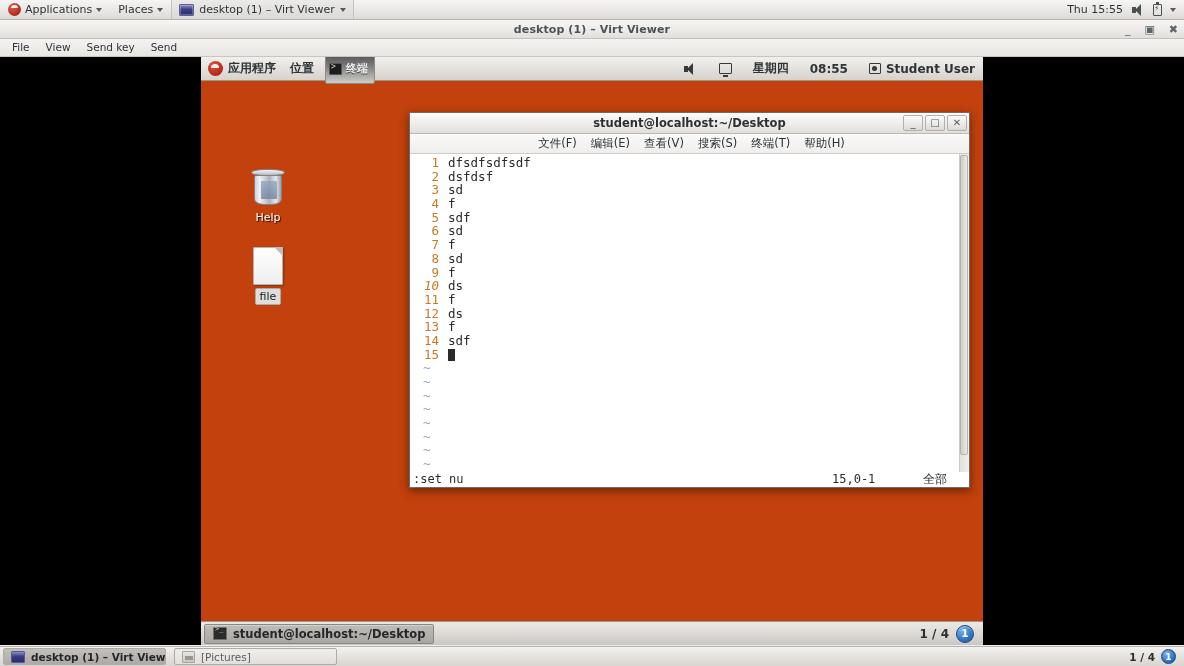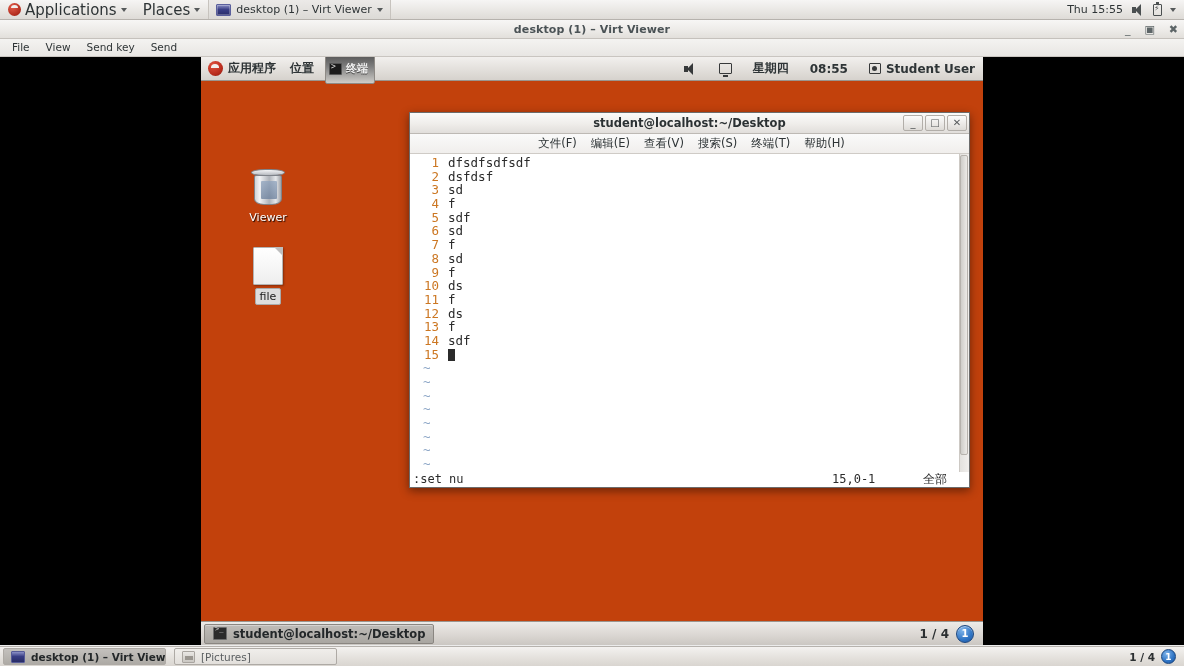--- a/index.html
+++ b/index.html
@@ -22,21 +22,21 @@
     position: absolute; left: 0; top: 0;
     width: 1184px; height: 20px;
     background: linear-gradient(to bottom, #f6f5f4 0%, #e9e7e4 55%, #dedbd7 100%);
     border-bottom: 1px solid #b6b2ad;
     display: flex; align-items: center;
     font-size: 11px; color: #2e3436;
   }
   .host-menu-item {
     display: flex; align-items: center; gap: 4px;
     height: 19px; padding: 0 8px;
-    font-size: 15px; color: #2e3436; white-space: nowrap;
+    font-size: 11px; color: #2e3436; white-space: nowrap;
   }
   .fedora-logo {
     width: 13px; height: 13px; border-radius: 50%;
     background: radial-gradient(circle at 35% 30%, #e25c4a 0%, #b02a1c 70%, #7c1d12 100%);
     position: relative; flex: none;
   }
   .fedora-logo::after {
     content: ""; position: absolute; left: 3px; top: 2px;
     width: 7px; height: 3px; border-radius: 50% 50% 0 0 / 100% 100% 0 0;
     background: #f1efed;
@@ -511,21 +511,21 @@
             </div>
           </div>
         </div>
 
 
         <div class="desk-icon" style="left:29px; top:112px;">
           <div class="ic-trash">
             <div class="lid"></div>
               <div class="can"></div>
           </div>
-          <span class="desk-label">Viewer</span>
+          <span class="desk-label">Help</span>
         </div>
 
         <div class="desk-icon" style="left:29px; top:190px;">
           <div class="ic-file">
             <div class="page"></div>
               <div class="fold"></div>
           </div>
           <span class="desk-label selected">file</span>
         </div>
 
@@ -553,21 +553,21 @@
             <div id="vim-lines">
                 <div class="vline"><span class="lnum" style="color: rgb(204, 119, 34);">1</span><span class="ltext">dfsdfsdfsdf</span></div>
                 <div class="vline"><span class="lnum" style="color: rgb(204, 119, 34);">2</span><span class="ltext">dsfdsf</span></div>
                 <div class="vline"><span class="lnum" style="color: rgb(204, 119, 34);">3</span><span class="ltext">sd</span></div>
                 <div class="vline"><span class="lnum" style="color: rgb(204, 119, 34);">4</span><span class="ltext">f</span></div>
                 <div class="vline"><span class="lnum" style="color: rgb(204, 119, 34);">5</span><span class="ltext">sdf</span></div>
                 <div class="vline"><span class="lnum" style="color: rgb(204, 119, 34);">6</span><span class="ltext">sd</span></div>
                 <div class="vline"><span class="lnum" style="color: rgb(204, 119, 34);">7</span><span class="ltext">f</span></div>
                 <div class="vline"><span class="lnum" style="color: rgb(204, 119, 34);">8</span><span class="ltext">sd</span></div>
                 <div class="vline"><span class="lnum" style="color: rgb(204, 119, 34);">9</span><span class="ltext">f</span></div>
-                <div class="vline"><span class="lnum" style="color: rgb(204, 119, 34);">10</span><span class="ltext">ds</span></div>
+                <div class="vline"><span class="lnum" style="color: rgb(204, 119, 34); font-style: italic;">10</span><span class="ltext">ds</span></div>
                 <div class="vline"><span class="lnum" style="color: rgb(204, 119, 34);">11</span><span class="ltext">f</span></div>
                 <div class="vline"><span class="lnum" style="color: rgb(204, 119, 34);">12</span><span class="ltext">ds</span></div>
                 <div class="vline"><span class="lnum" style="color: rgb(204, 119, 34);">13</span><span class="ltext">f</span></div>
                 <div class="vline"><span class="lnum" style="color: rgb(204, 119, 34);">14</span><span class="ltext">sdf</span></div>
                 <div class="vline"><span class="lnum" style="color: rgb(204, 119, 34);">15</span><span class="ltext"><span class="vcursor"></span></span></div>
               </div>
             <div id="vim-tildes">
                 <div class="vline"><span class="tilde">~</span></div>
                 <div class="vline"><span class="tilde">~</span></div>
                 <div class="vline"><span class="tilde">~</span></div>

